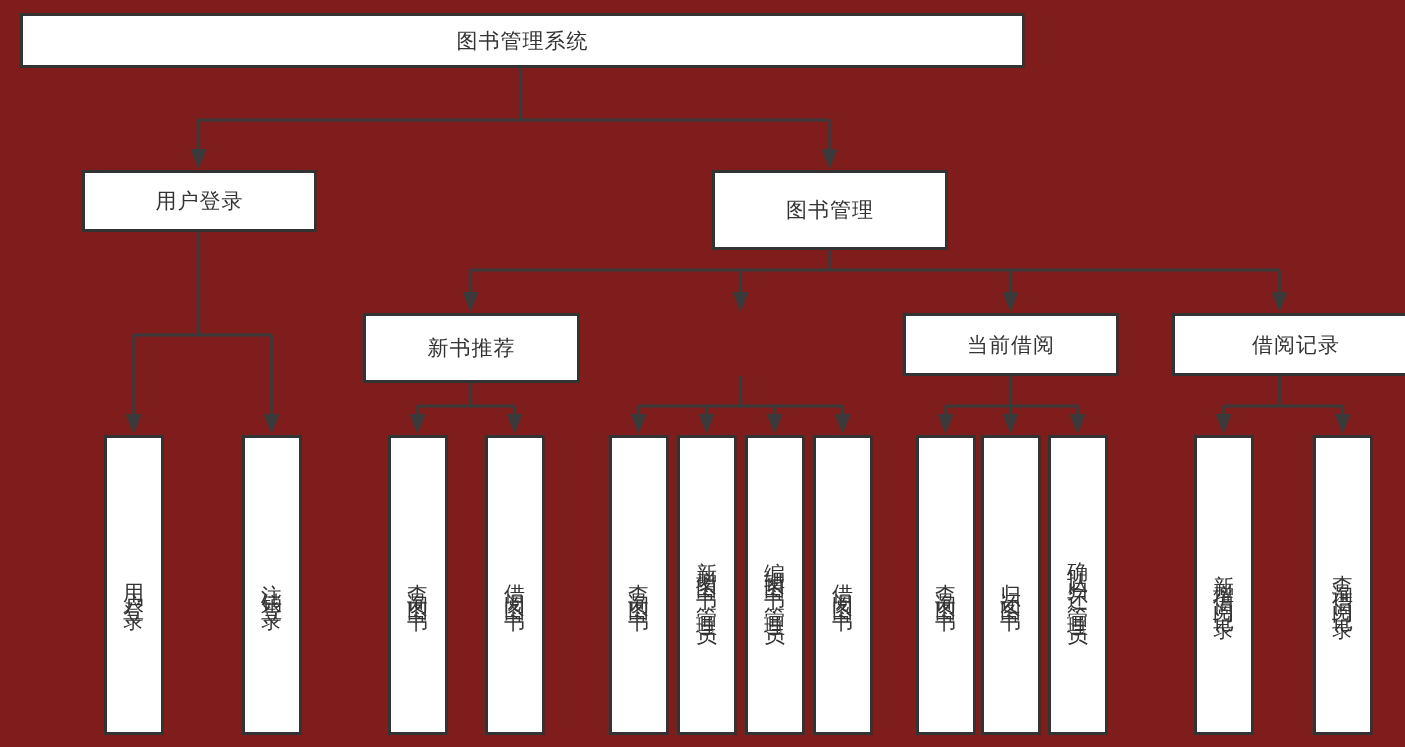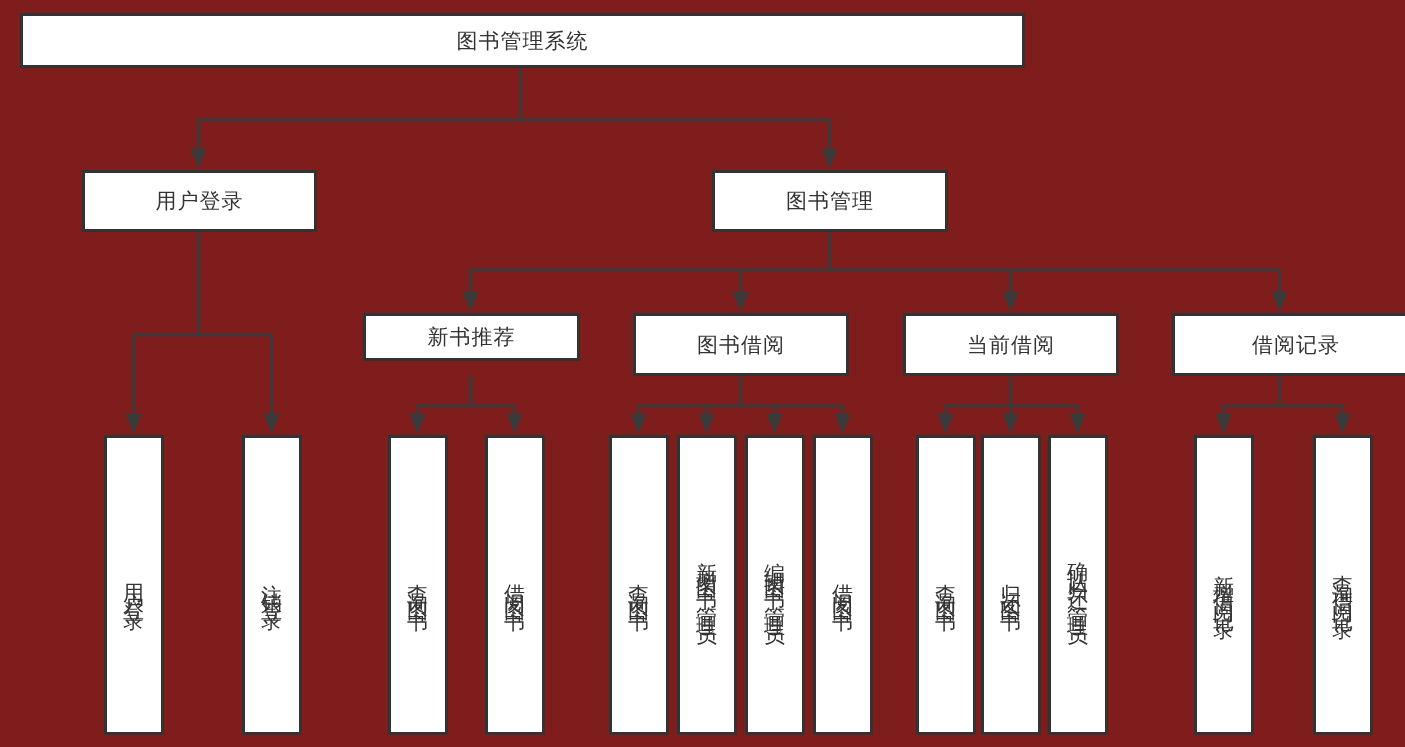--- a/index.html
+++ b/index.html
@@ -125,29 +125,26 @@
     </g>
   </svg>
 
   <div class="node" style="left:20px; top:13px; width:1005px; height:55px;">
     <span class="h-label">图书管理系统</span>
   </div>
 
   <div class="node" style="left:82px; top:170px; width:235px; height:62px;">
     <span class="h-label">用户登录</span>
   </div>
-  <div class="node" style="left:712px; top:170px; width:236px; height:62px;">
+  <div class="node" style="left:712px; top:170px; width:236px; height:80px;">
     <span class="h-label">图书管理</span>
   </div>
 
-  <div class="node" style="left:363px; top:313px; width:217px; height:48px;">
+  <div class="node" style="left:363px; top:313px; width:217px; height:70px;">
     <span class="h-label">新书推荐</span>
-  </div>
-  <div class="node" style="left:633px; top:313px; width:216px; height:63px;">
-    <span class="h-label">图书借阅</span>
   </div>
   <div class="node" style="left:903px; top:313px; width:216px; height:63px;">
     <span class="h-label">当前借阅</span>
   </div>
   <div class="node" style="left:1172px; top:313px; width:248px; height:63px;">
     <span class="h-label">借阅记录</span>
   </div>
 
   <div class="node" style="left:104px; top:435px; width:60px; height:300px;">
     <span class="v-label">用户登录</span>

